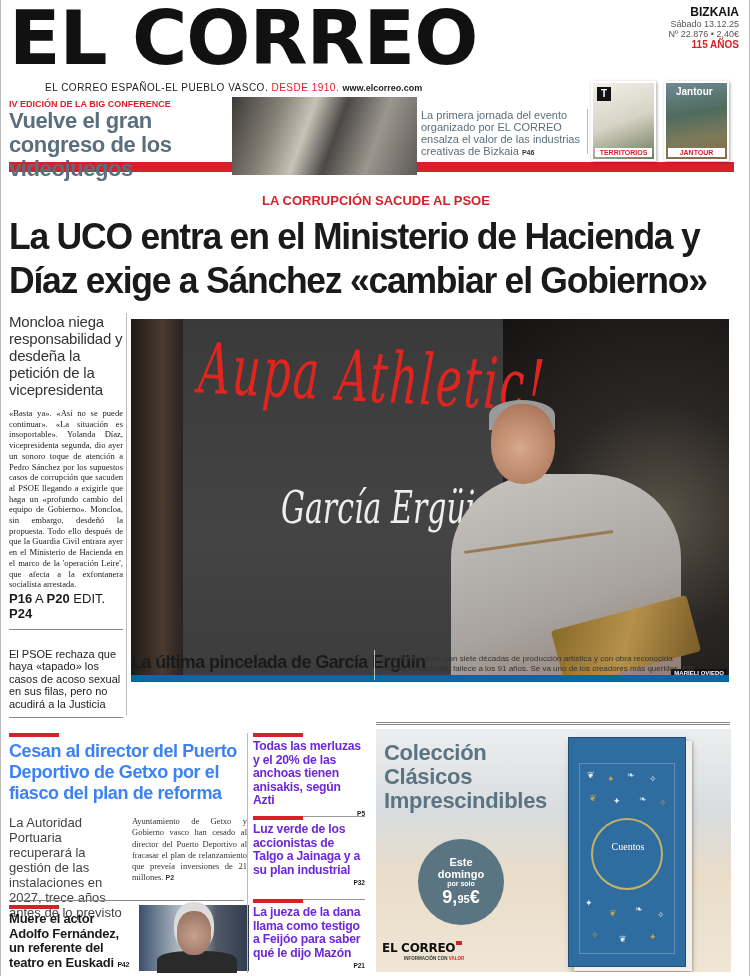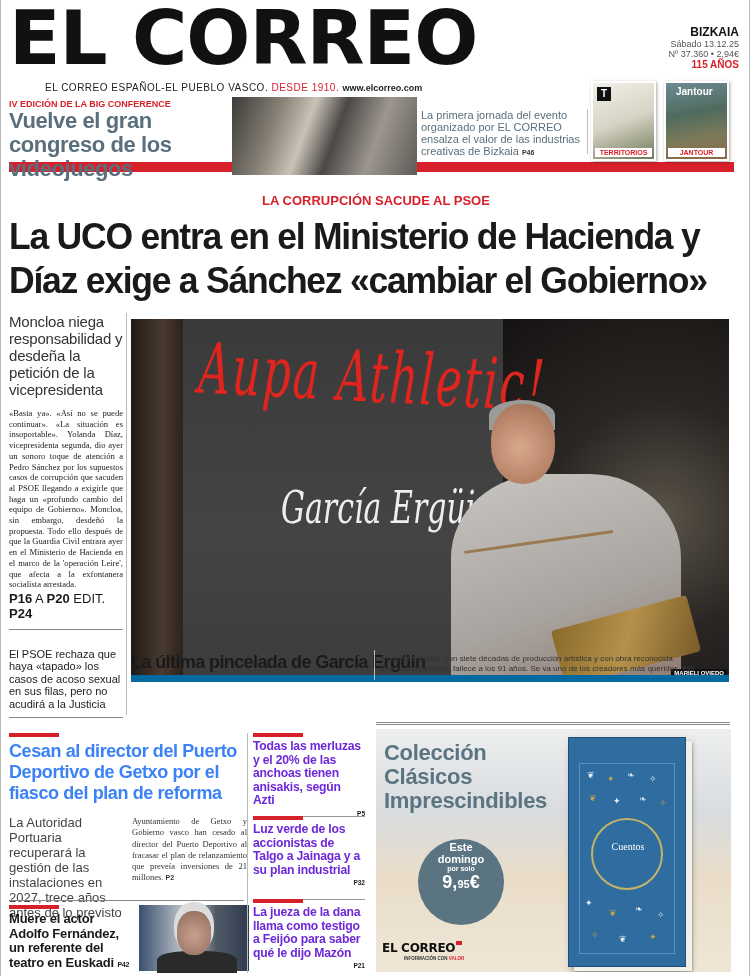--- a/index.html
+++ b/index.html
@@ -2,21 +2,21 @@
 <html><head>
 <meta charset="utf-8">
 <style>
   * { box-sizing: border-box; margin: 0; padding: 0; }
   html, body { width: 750px; height: 976px; background: #fff; overflow: hidden; }
   body { font-family: "Liberation Sans", sans-serif; color: #1a1a1a; position: relative; border-left: 1px solid #bbb; border-right: 1px solid #bbb; }
 
   
   .masthead { position: absolute; left: 8px; top: 2px; width: 740px; height: 76px; }
   .logo { position: absolute; left: 0; top: -4px; font-family: "DejaVu Sans", sans-serif; font-weight: 900; font-size: 74px; letter-spacing: -1px; color: #111; line-height: 80px; transform: scaleX(1.02); transform-origin: left; }
-  .edition { position: absolute; right: 10px; top: 4px; text-align: right; font-size: 9px; color: #555; line-height: 10px; margin-top: 20px; }
+  .edition { position: absolute; right: 10px; top: 4px; text-align: right; font-size: 9px; color: #555; line-height: 10px; }
   .edition .region { font-weight: bold; font-size: 12px; color: #111; line-height: 13px; }
   .edition .years { font-weight: bold; font-size: 10px; color: #d8202a; line-height: 12px; }
   .tagline { position: absolute; left: 8px; top: 82px; font-size: 10px; letter-spacing: 0.5px; color: #222; padding-left: 36px; }
   .tagline .red { color: #d8202a; }
   .tagline .web { font-weight: bold; letter-spacing: 0; font-size: 9px; }
 
   
   .promo { position: absolute; left: 8px; top: 97px; width: 725px; height: 78px; }
   .promo-red { position: absolute; left: 0; top: 65px; width: 725px; height: 10px; background: #d8202a; }
   .promo-kicker { position: absolute; left: 0; top: 2px; font-size: 9px; font-weight: bold; color: #d8202a; }
@@ -86,21 +86,21 @@
 
   .midcol { position: absolute; left: 252px; width: 112px; }
   .midcol .h { margin-top: 3px; font-size: 12.2px; line-height: 13.5px; font-weight: bold; color: #6d28d9; letter-spacing: -0.2px; }
   .midcol .pg { text-align: right; font-size: 6.5px; font-weight: bold; margin-top: 2px; }
   .midsep { position: absolute; left: 246px; top: 733px; width: 1px; height: 240px; background: #bbb; }
 
   
   .ad { position: absolute; left: 375px; top: 729px; width: 355px; height: 243px; background: linear-gradient(180deg,#eceeef 0%,#d9dcdf 35%,#e9ddc9 60%,#f0e6d6 100%); overflow: hidden; }
   .ad-title { position: absolute; left: 8px; top: 12px; font-size: 22px; line-height: 24px; font-weight: bold; color: #5a7482; letter-spacing: -0.3px; }
   .ad-circle { position: absolute; left: 42px; top: 110px; width: 86px; height: 86px; border-radius: 50%; background: #5a7482; color: #fff; text-align: center; }
-  .ad-circle .l1 { margin-top: 2px; font-size: 11px; font-weight: bold; line-height: 12px; }
+  .ad-circle .l1 { margin-top: 17px; font-size: 11px; font-weight: bold; line-height: 12px; }
   .ad-circle .l3 { font-size: 7px; font-weight: bold; }
   .ad-circle .price { font-size: 18px; font-weight: bold; line-height: 20px; }
   .ad-circle .price small { font-size: 11px; }
   .ad-logo { position: absolute; left: 6px; top: 212px; font-weight: 900; font-family: "DejaVu Sans", sans-serif; font-size: 12px; color: #111; letter-spacing: -0.3px; }
   .ad-logo .sq { display: inline-block; width: 6px; height: 4px; background: #d8202a; vertical-align: top; margin-left: 1px; }
   .ad-logo-tag { position: absolute; left: 28px; top: 227px; font-size: 4.5px; font-weight: bold; color: #333; }
   .ad-logo-tag .red { color: #d8202a; }
   .book { position: absolute; left: 192px; top: 8px; width: 118px; height: 230px; background: #2f6c9f; border: 1px solid #1f4f78; box-shadow: 6px 4px 0 #f2f0ea, 7px 5px 2px rgba(0,0,0,.2), 4px 6px 8px rgba(0,0,0,.35); }
   .book-inner { position: absolute; left: 10px; top: 25px; right: 10px; bottom: 12px; border: 1px solid #5e8fb8; }
   .book-ring { position: absolute; left: 22px; top: 80px; width: 72px; height: 72px; border-radius: 50%; border: 2px solid #c2b36a; }
@@ -108,21 +108,21 @@
   .bird { position: absolute; font-size: 9px; }
 </style>
 </head>
 <body>
 
 <header class="masthead">
   <div class="logo">EL CORREO</div>
   <div class="edition">
     <div class="region">BIZKAIA</div>
     <div>Sábado 13.12.25</div>
-    <div>Nº 37.360 • 2,94€</div>
+    <div>Nº 22.876 • 2,40€</div>
     <div class="years">115 AÑOS</div>
   </div>
 </header>
 <div class="tagline">
   <span>EL CORREO ESPAÑOL-EL PUEBLO VASCO. </span><span class="red">DESDE 1910.</span>
   <span class="web">www.elcorreo.com</span>
 </div>
 
 <section class="promo">
   <div class="promo-red"></div>

